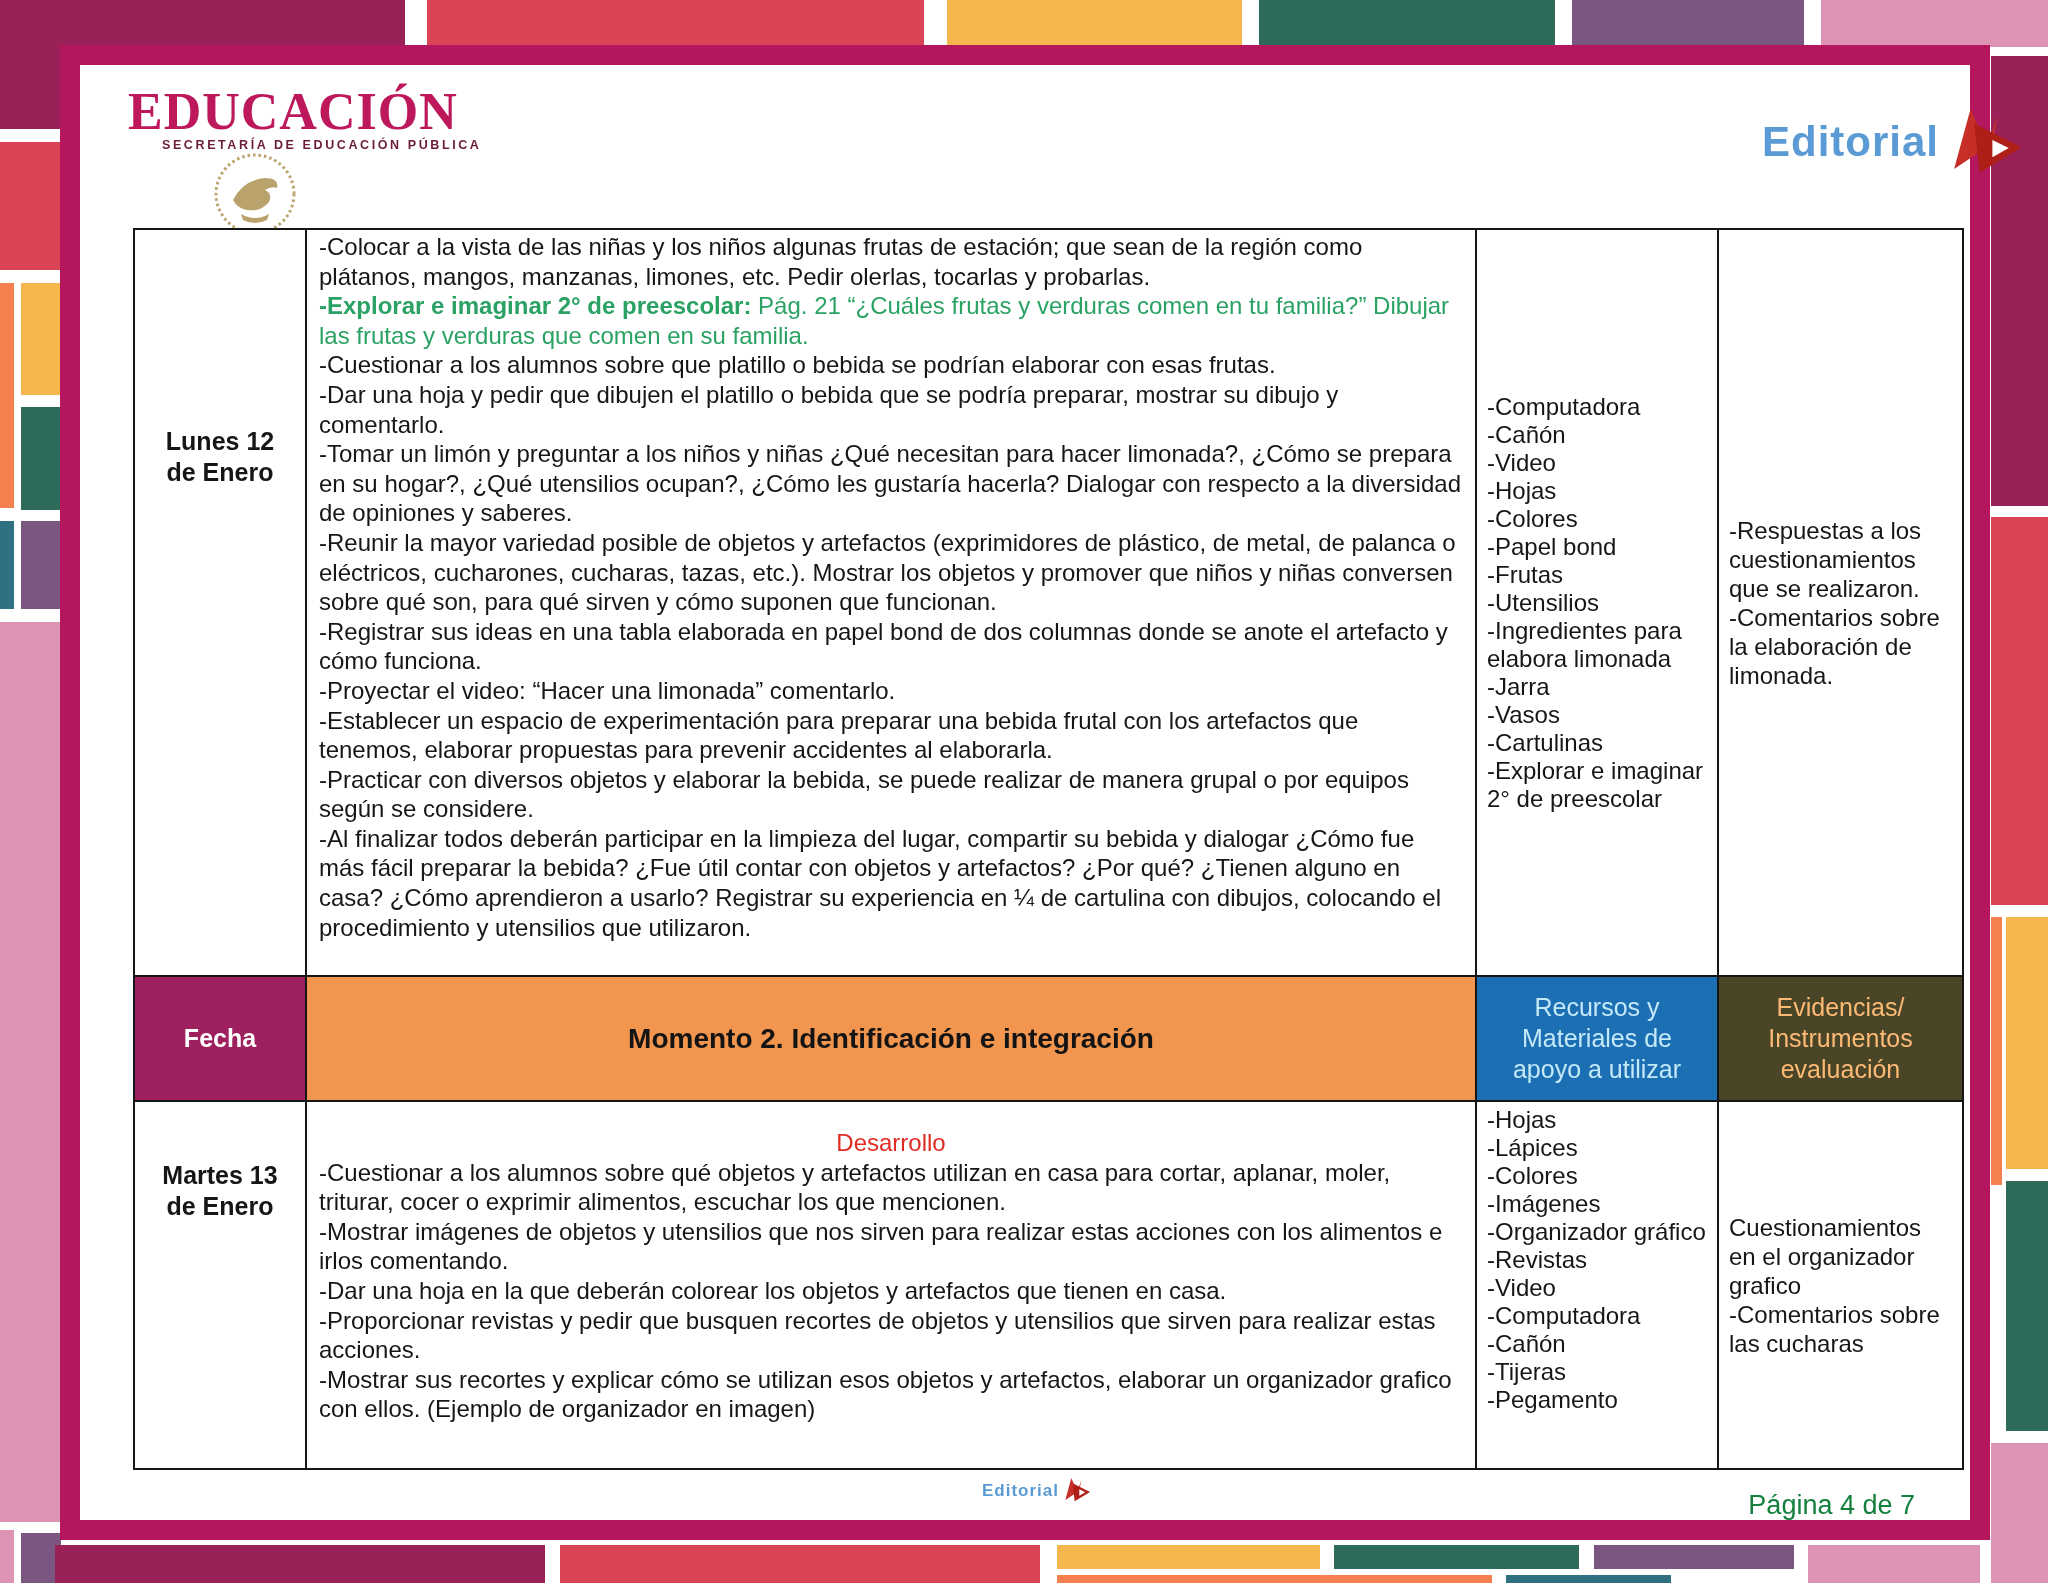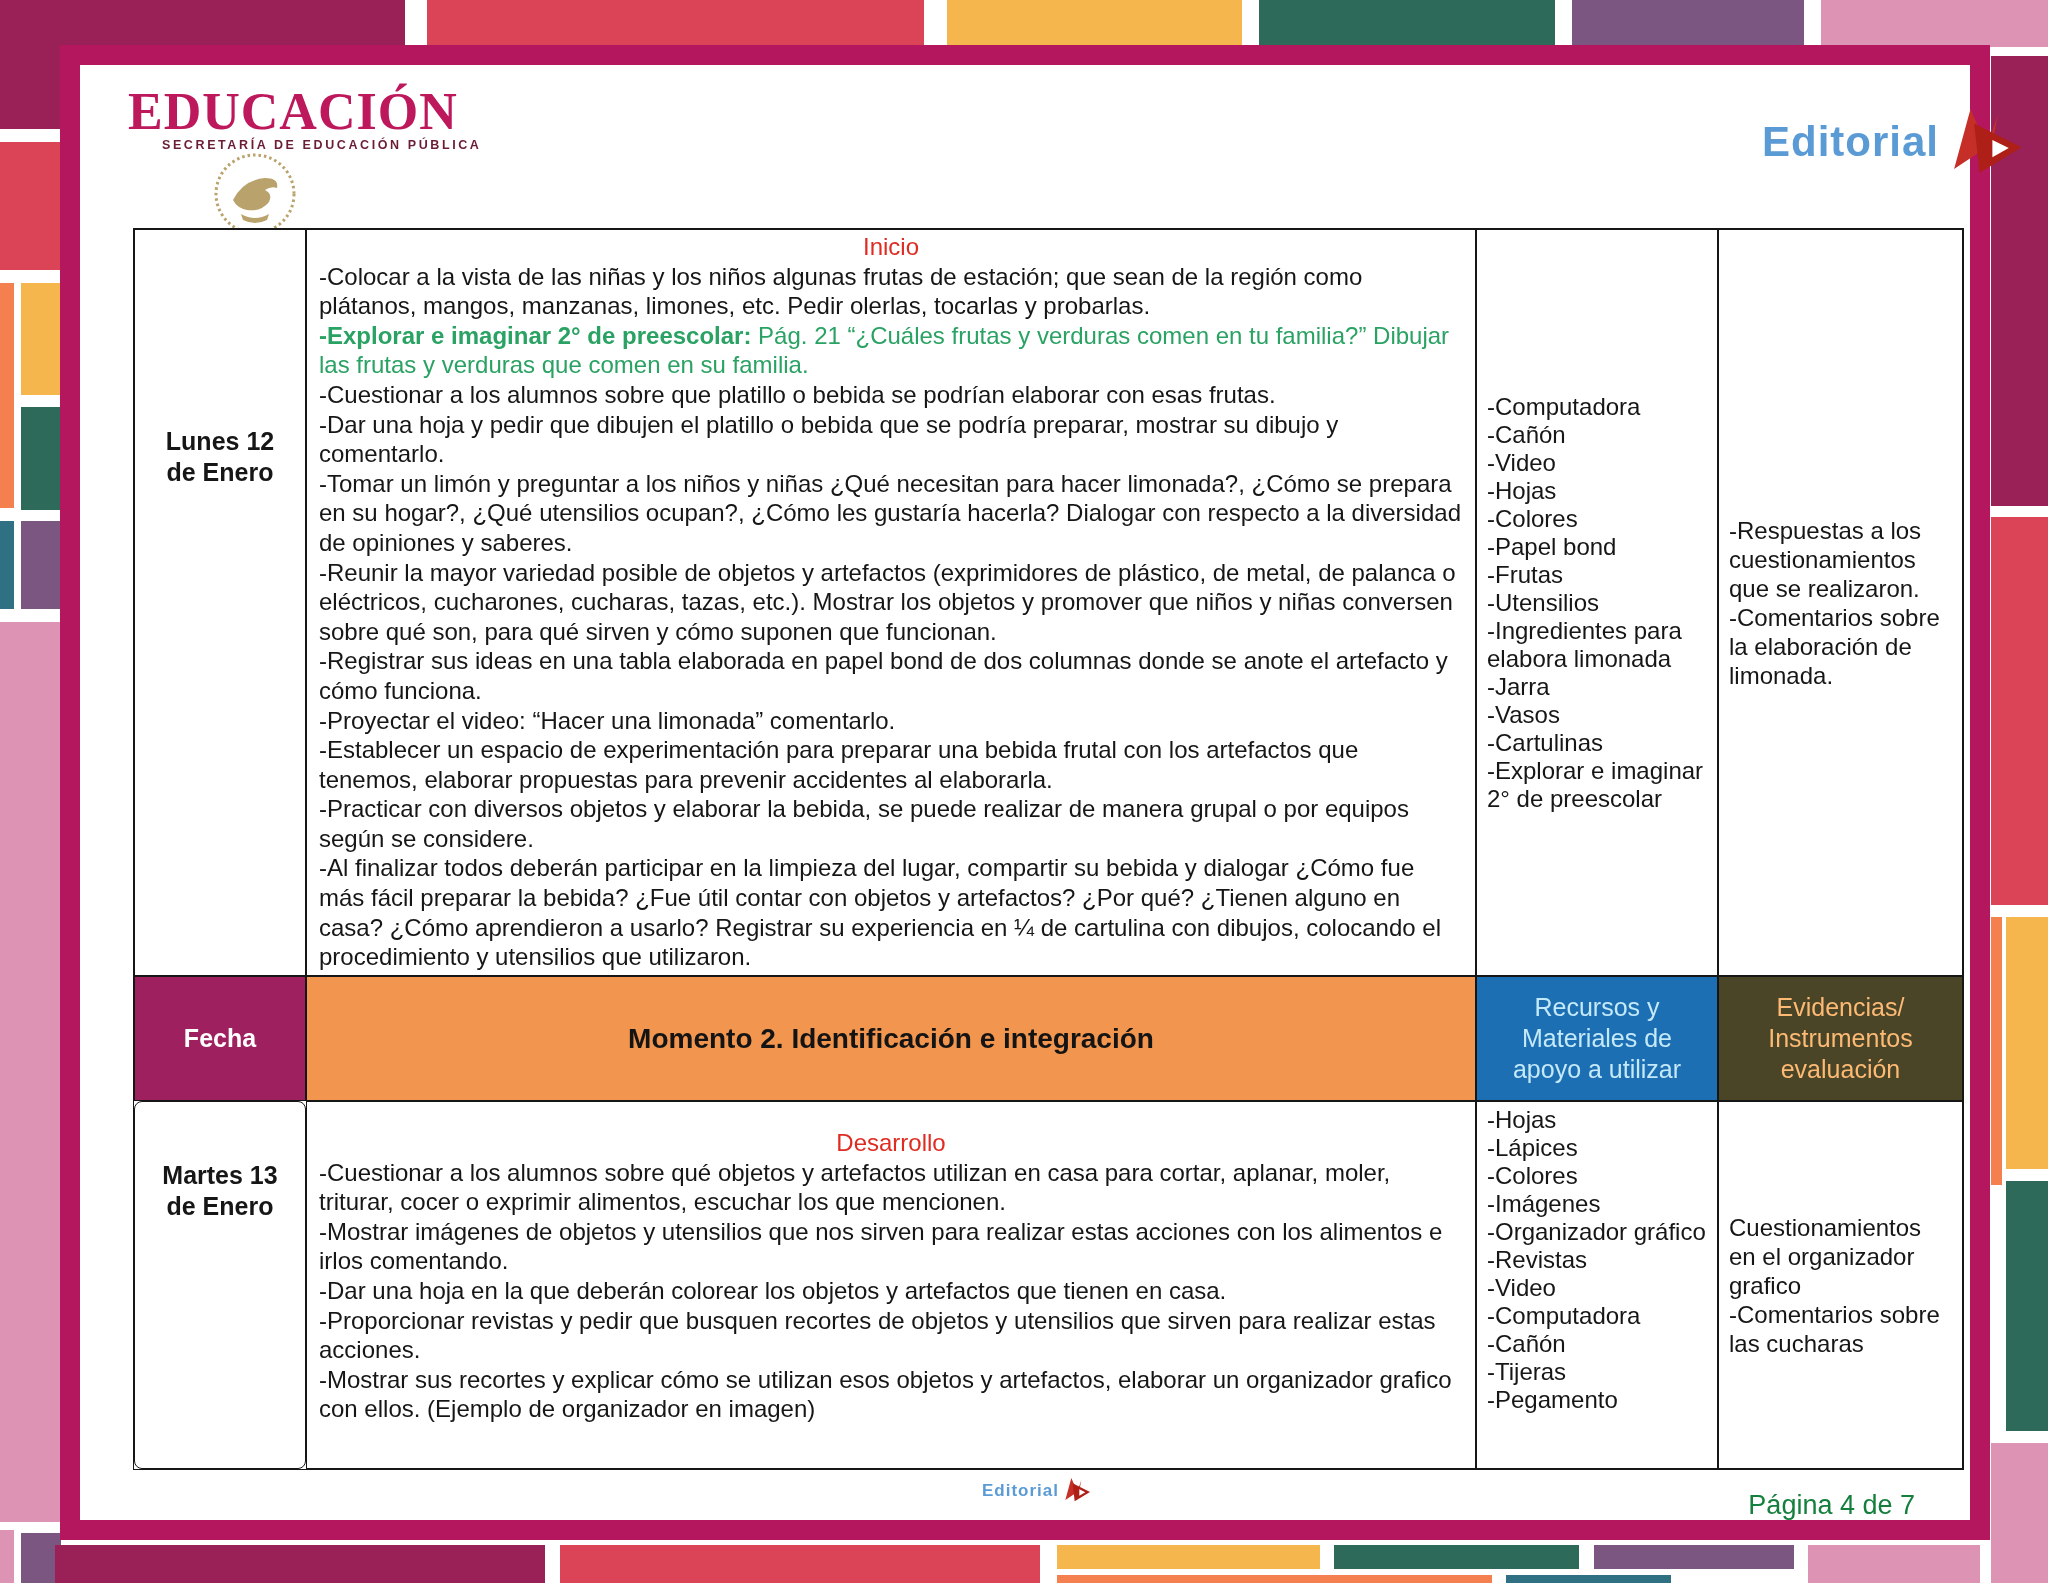--- a/index.html
+++ b/index.html
@@ -34,21 +34,21 @@
   
   .plan-table{position:absolute;left:133px;top:228px;width:1829px;height:1240px;
               display:grid;grid-template-columns:172px 1170px 242px 245px;
               grid-template-rows:747px 125px 368px;border:1px solid #161616;
               box-sizing:content-box;}
   .cell{border:1px solid #161616;box-sizing:border-box;overflow:hidden;background:#ffffff;
         color:#161616;}
   .date-cell{font-weight:bold;font-size:25px;line-height:31px;text-align:center;
              white-space:pre-line;}
   #date1{padding-top:196px;}
-  #date2{padding-top:58px;border-radius:8px;}
+  #date2{padding-top:58px;}
   .act-cell{padding:2px 12px 0 12px;font-size:24px;line-height:29.6px;}
   #act2{padding-top:26px;}
   .sec-title{text-align:center;color:#df2b21;}
   .runs{white-space:pre-wrap;}
   .run-normal{color:#161616;}
   .run-green{color:#2aa263;}
   .run-green-bold{color:#2aa263;font-weight:bold;}
   .res-cell{padding:2px 10px;font-size:24px;line-height:28px;display:flex;
             flex-direction:column;justify-content:center;}
   #res2{justify-content:flex-start;padding-top:4px;}
@@ -121,21 +121,20 @@
       <path d="M32 28 L84 54 L38 82 Z" fill="#ad1f17"></path>
       <path d="M52 46 L70 55 L52 65 Z" fill="#ffffff"></path>
     </svg>
   </div>
 
   <div class="plan-table">
 
     <div class="cell date-cell" id="date1">Lunes 12
 de Enero</div>
     <div class="cell act-cell" id="act1">
-      <div class="sec-title">Inicio</div>
       <div class="runs"><span class="run-normal">-Colocar a la vista de las niñas y los niños algunas frutas de estación; que sean de la región como plátanos, mangos, manzanas, limones, etc. Pedir olerlas, tocarlas y probarlas.
 </span><span class="run-green-bold">-Explorar e imaginar 2° de preescolar: </span><span class="run-green">Pág. 21 “¿Cuáles frutas y verduras comen en tu familia?” Dibujar las frutas y verduras que comen en su familia.
 </span><span class="run-normal">-Cuestionar a los alumnos sobre que platillo o bebida se podrían elaborar con esas frutas.
 -Dar una hoja y pedir que dibujen el platillo o bebida que se podría preparar, mostrar su dibujo y comentarlo.
 -Tomar un limón y preguntar a los niños y niñas ¿Qué necesitan para hacer limonada?, ¿Cómo se prepara en su hogar?, ¿Qué utensilios ocupan?, ¿Cómo les gustaría hacerla? Dialogar con respecto a la diversidad de opiniones y saberes.
 -Reunir la mayor variedad posible de objetos y artefactos (exprimidores de plástico, de metal, de palanca o eléctricos, cucharones, cucharas, tazas, etc.). Mostrar los objetos y promover que niños y niñas conversen sobre qué son, para qué sirven y cómo suponen que funcionan.
 -Registrar sus ideas en una tabla elaborada en papel bond de dos columnas donde se anote el artefacto y cómo funciona.
 -Proyectar el video: “Hacer una limonada” comentarlo.
 -Establecer un espacio de experimentación para preparar una bebida frutal con los artefactos que tenemos, elaborar propuestas para prevenir accidentes al elaborarla.
 -Practicar con diversos objetos y elaborar la bebida, se puede realizar de manera grupal o por equipos según se considere.

